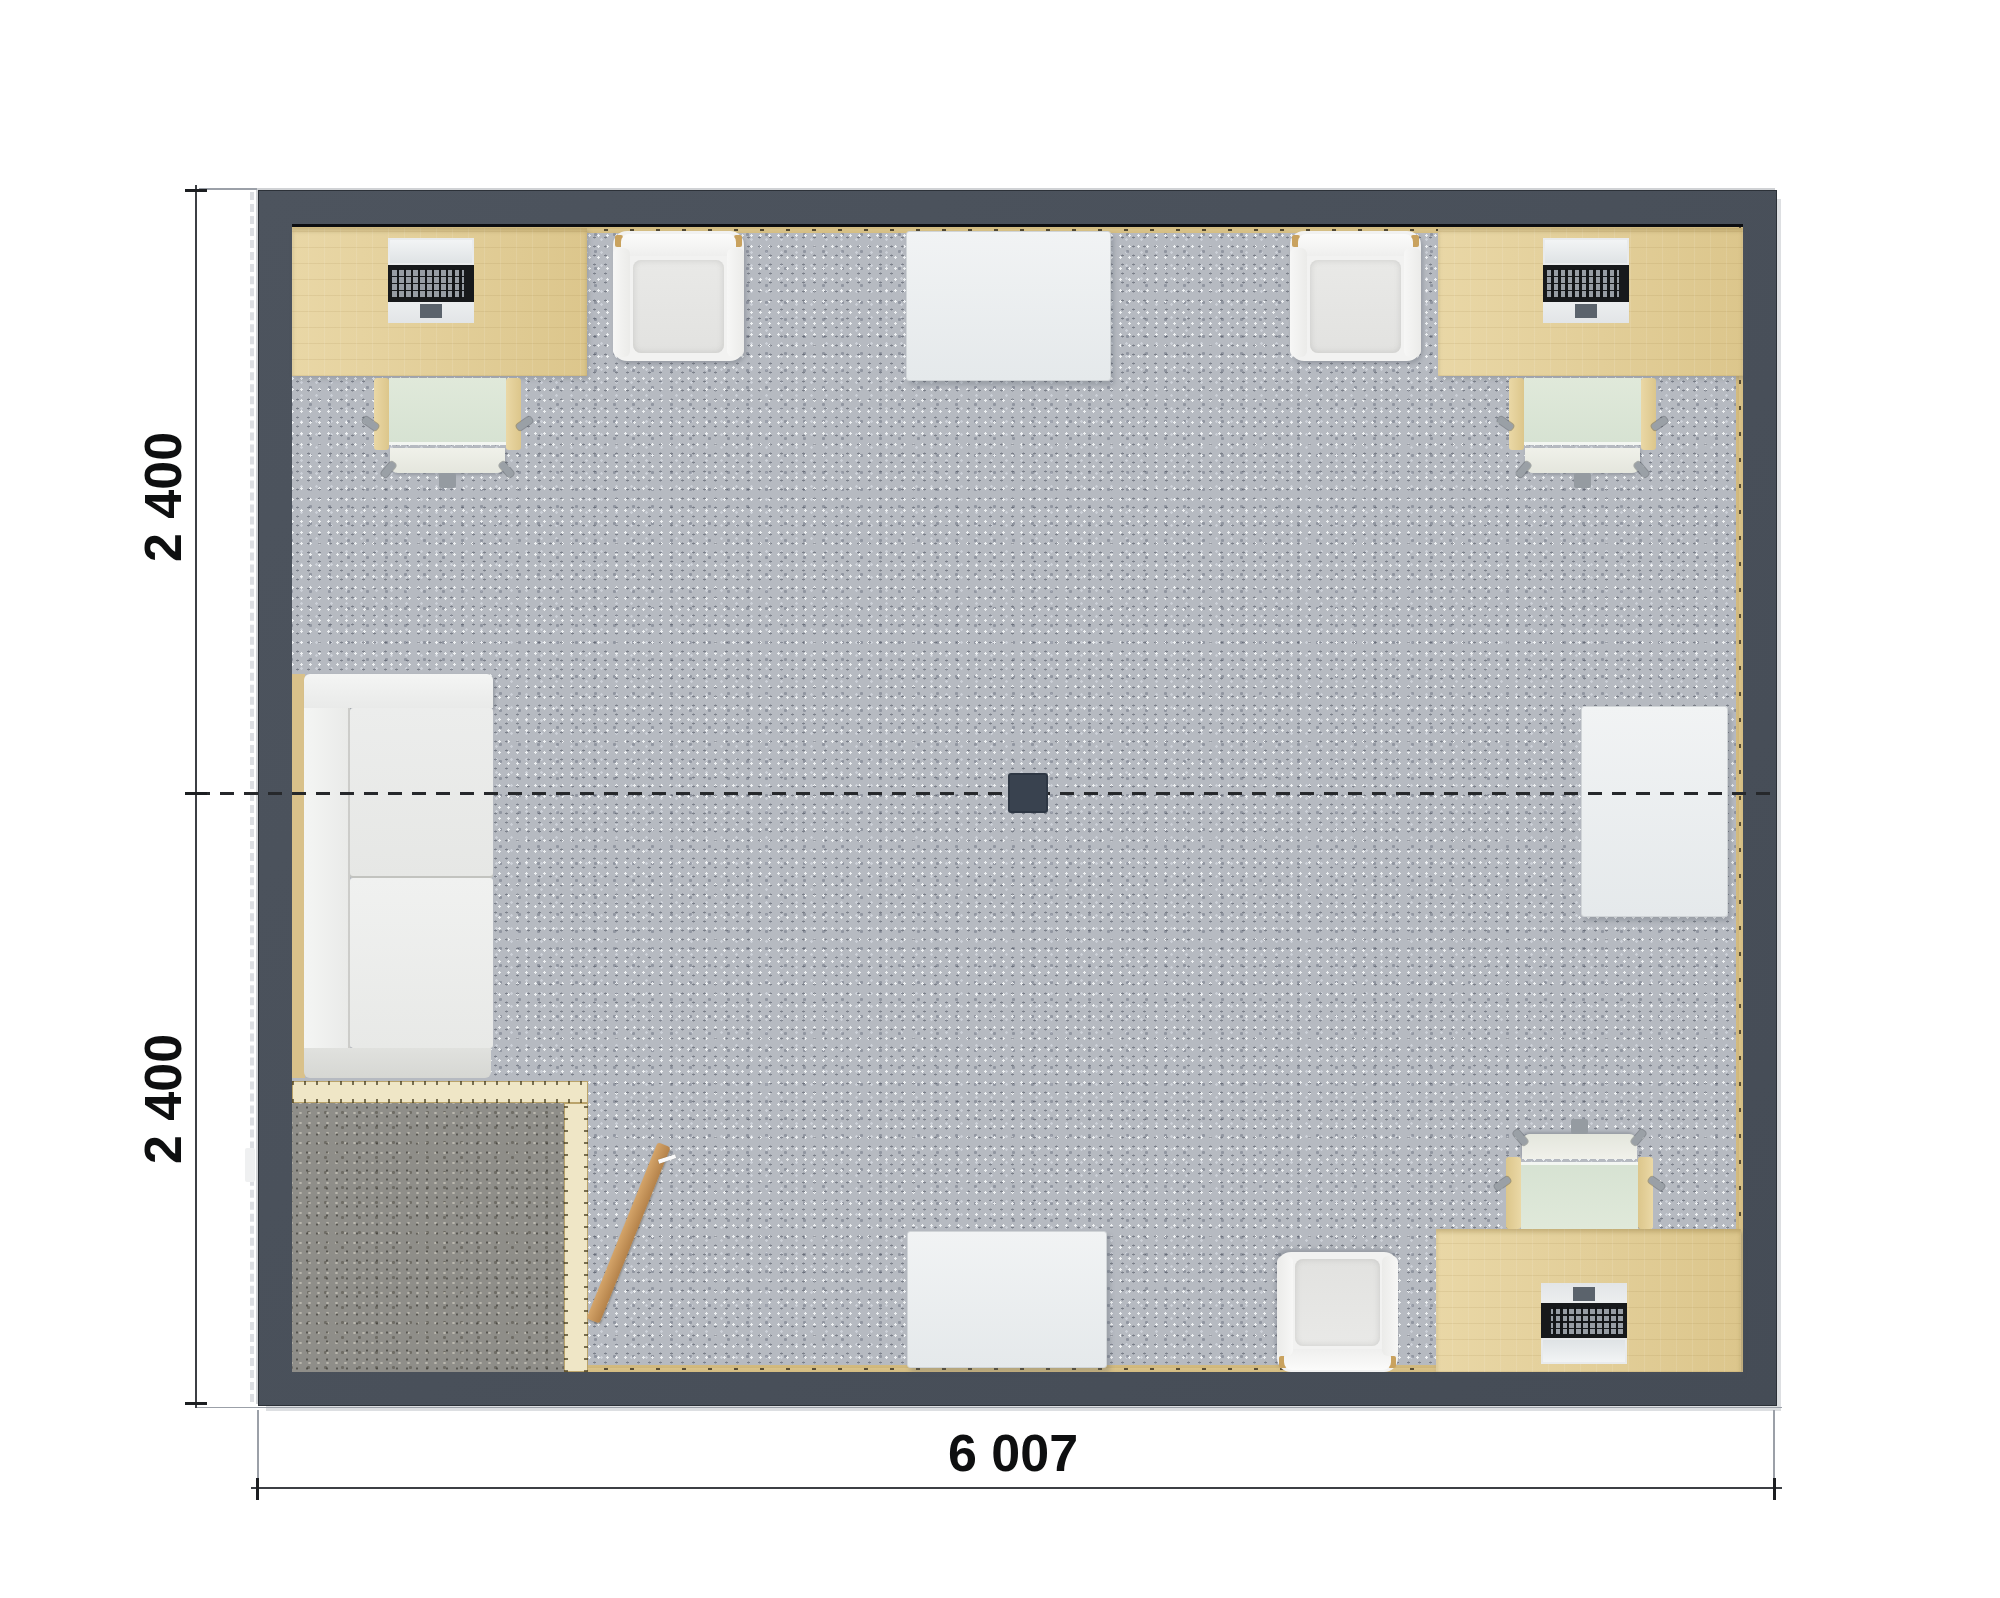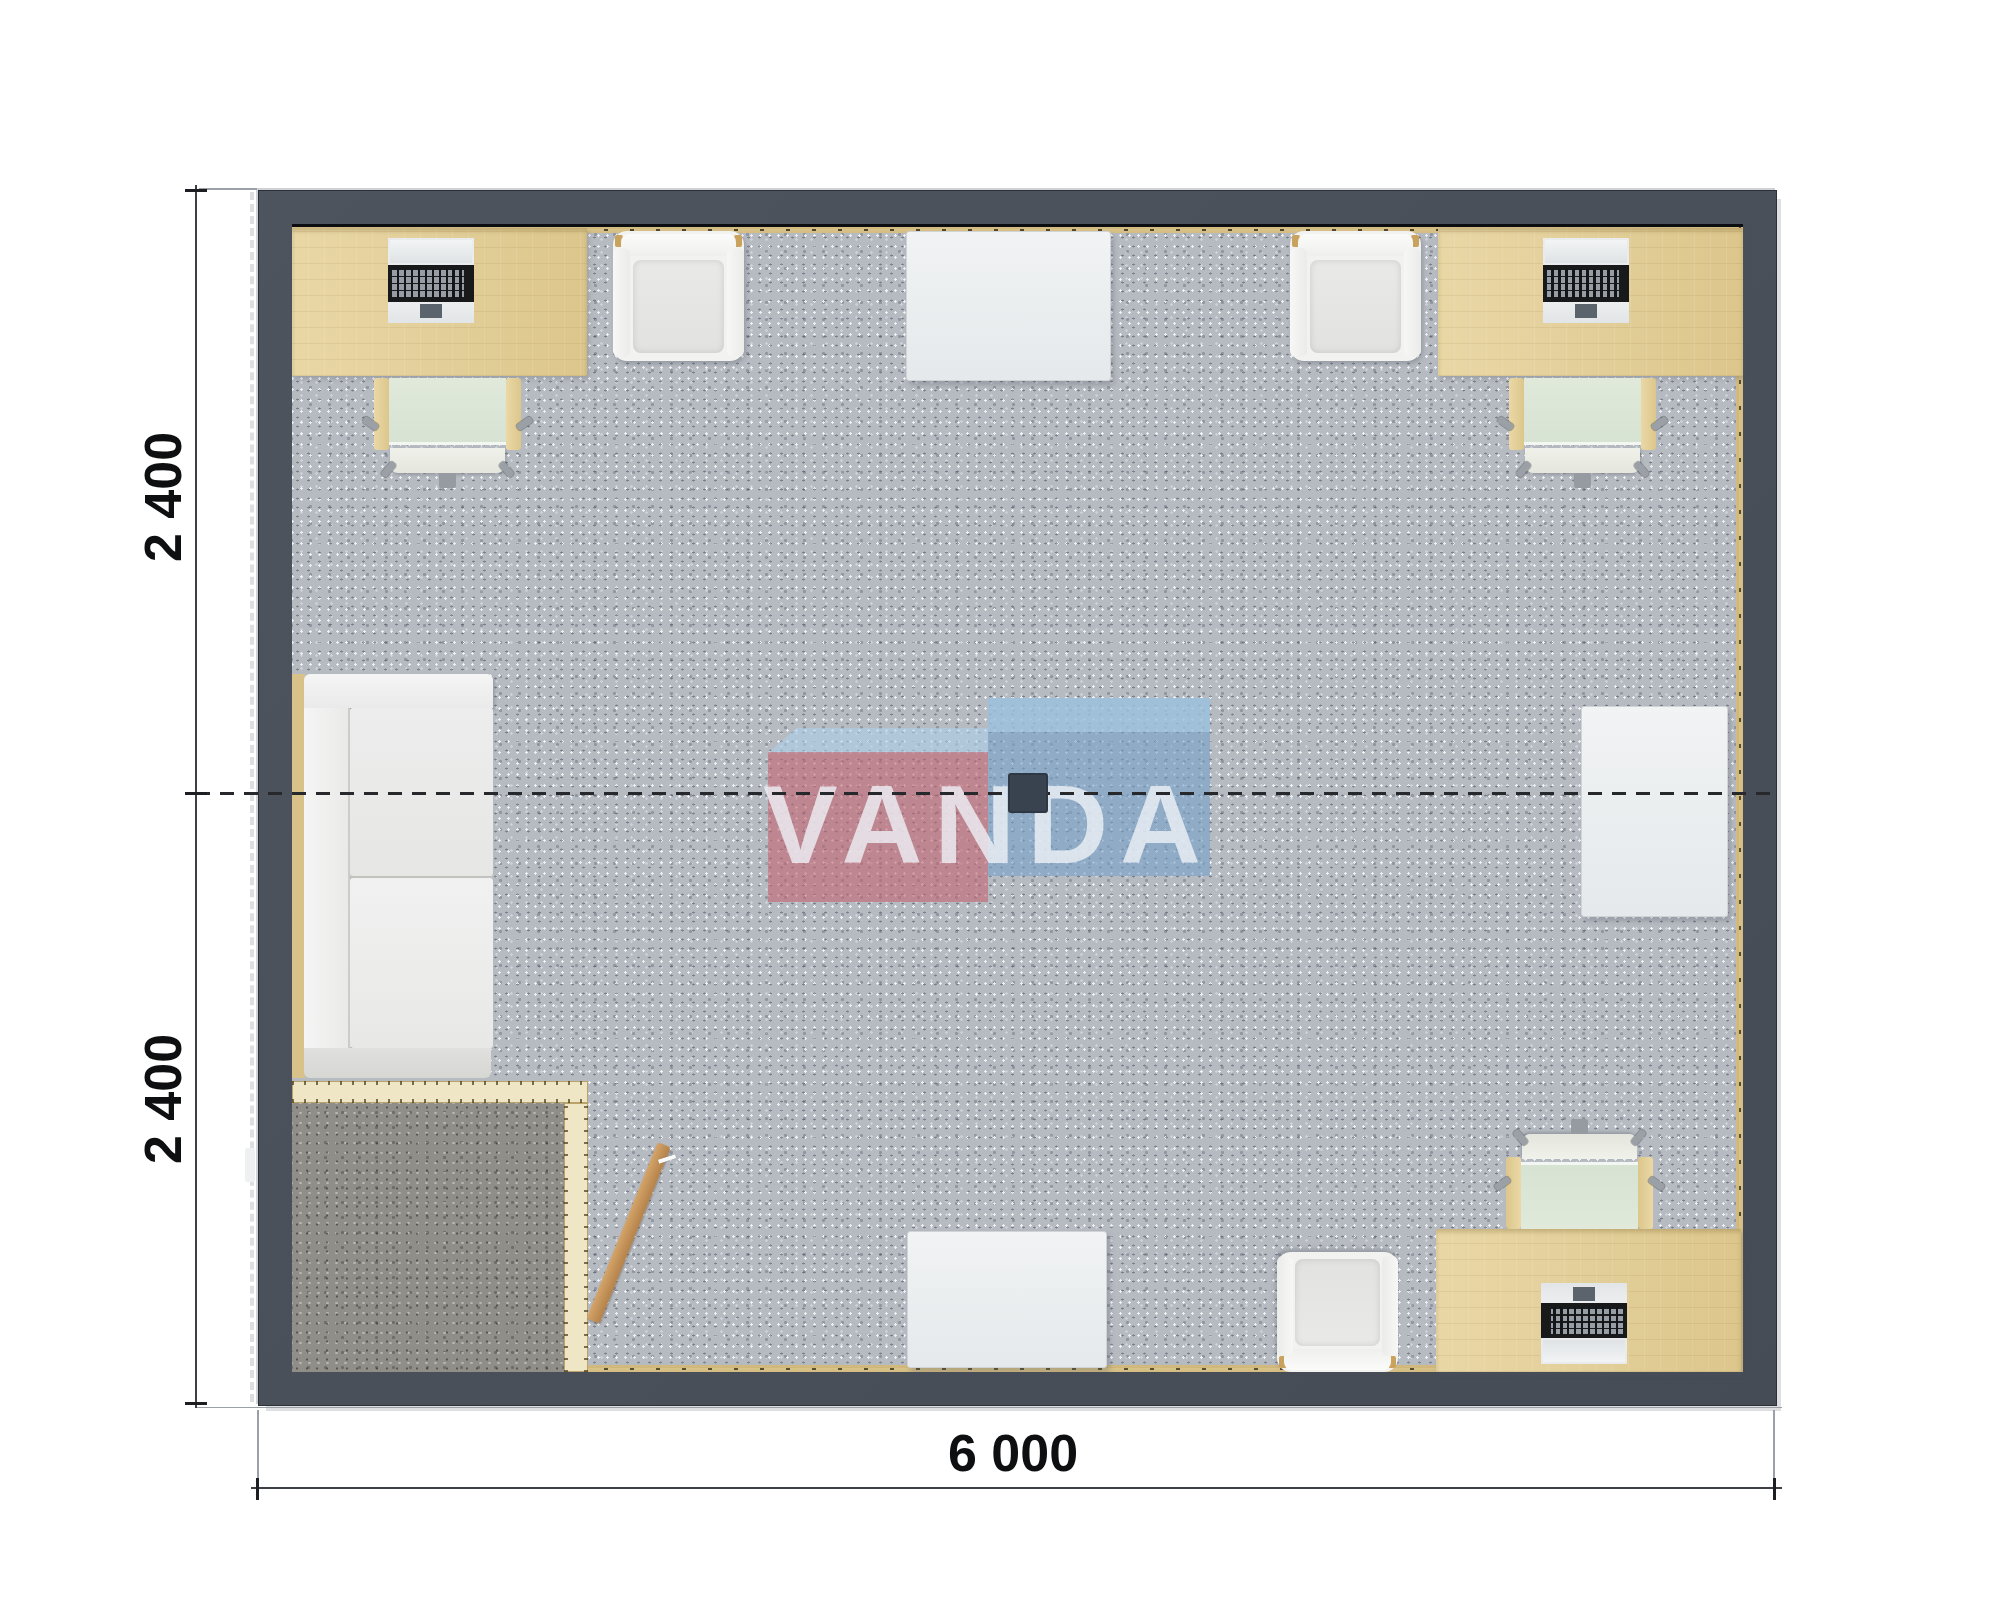--- a/index.html
+++ b/index.html
@@ -150,21 +150,21 @@
   <div class="extline" style="left:199px;top:188px;width:58px;height:2px;"></div>
   <div class="extline" style="left:196px;top:1407px;width:1586px;height:1px;"></div>
   <div class="extline" style="left:257px;top:1410px;width:2px;height:84px;"></div>
   <div class="extline" style="left:1773px;top:1410px;width:2px;height:84px;"></div>
   <div class="dimline-h"></div>
   <div class="tick-v" style="left:256px;top:1478px;"></div>
   <div class="tick-v" style="left:1773px;top:1478px;"></div>
 
   <div class="dim-label rot" style="left:63px;top:467px;width:200px;height:60px;line-height:60px;">2 400</div>
   <div class="dim-label rot" style="left:63px;top:1069px;width:200px;height:60px;line-height:60px;">2 400</div>
-  <div class="dim-label" style="left:913px;top:1424px;width:200px;height:58px;line-height:58px;">6 000</div>
+  <div class="dim-label" style="left:913px;top:1424px;width:200px;height:58px;line-height:58px;">6 007</div>
 
   <div class="clad-dashes"></div>
   <div class="ext-door-handle"></div>
 
   <div class="plan">
     <div class="floor">
 
       <div class="wall-shadow-top"></div>
       <div class="sill sill-top"></div>
       <div class="sill sill-bottom"></div>
@@ -289,21 +289,14 @@
         <div class="oc-wheel oc-w3"></div>
         <div class="oc-wheel oc-w4"></div>
       </div>
 
       <div class="lamp" style="left:716px;top:549px;"></div>
     </div>
   </div>
 
   <div class="module-line"></div>
 
-  <div class="watermark">
-    <div class="wm-red-top"></div>
-    <div class="wm-red"></div>
-    <div class="wm-blue"></div>
-    <div class="wm-blue-top"></div>
-    <div class="wm-text">VANDA</div>
-  </div>
 
 </div>
 
 </body></html>

